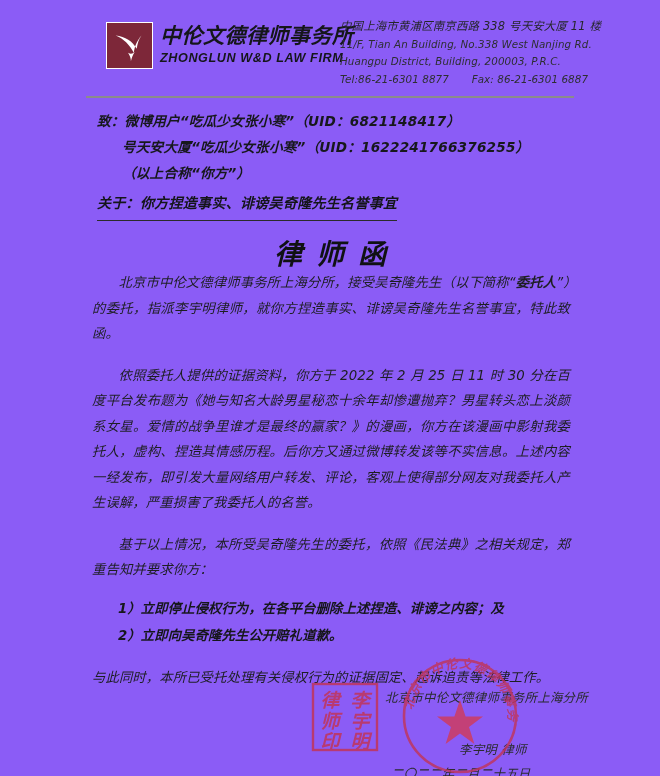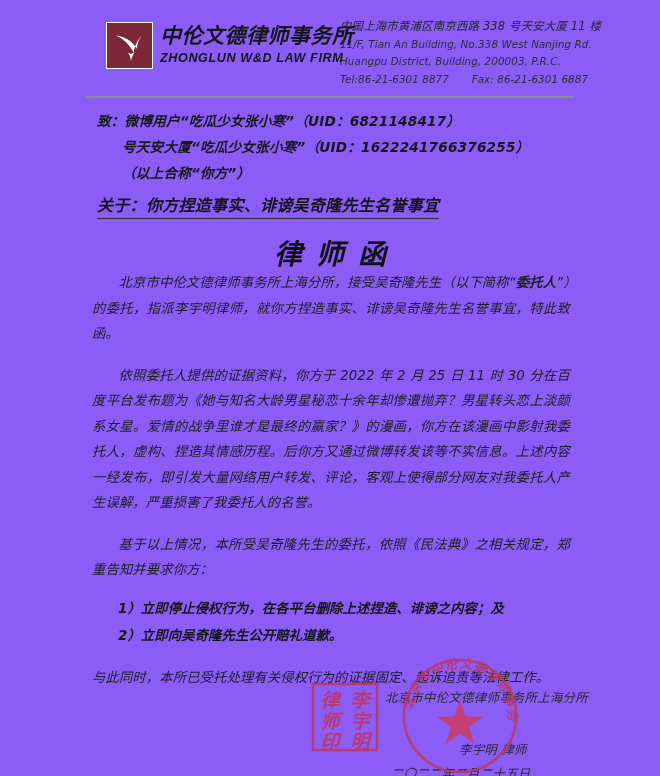--- a/index.html
+++ b/index.html
@@ -106,25 +106,25 @@
     color: #17181c;
     letter-spacing: .2px;
   }
   .recipients .indent { padding-left: 25px; display:block; }
 
   
   .subject {
     position: absolute;
     left: 97px;
     top: 192px;
-    font-size: 16px;
+    font-size: 14px;
     font-weight: 700;
     color: #141519;
     border-bottom: 1.4px solid #2b2b2b;
-    padding-bottom: 2px;
+    padding-bottom: 8px;
     letter-spacing: .3px;
     display: inline-block;
   }
 
   .doc-title {
     position: absolute;
     left: 0; right: 0;
     top: 232px;
     text-align: center;
     font-size: 28px;

